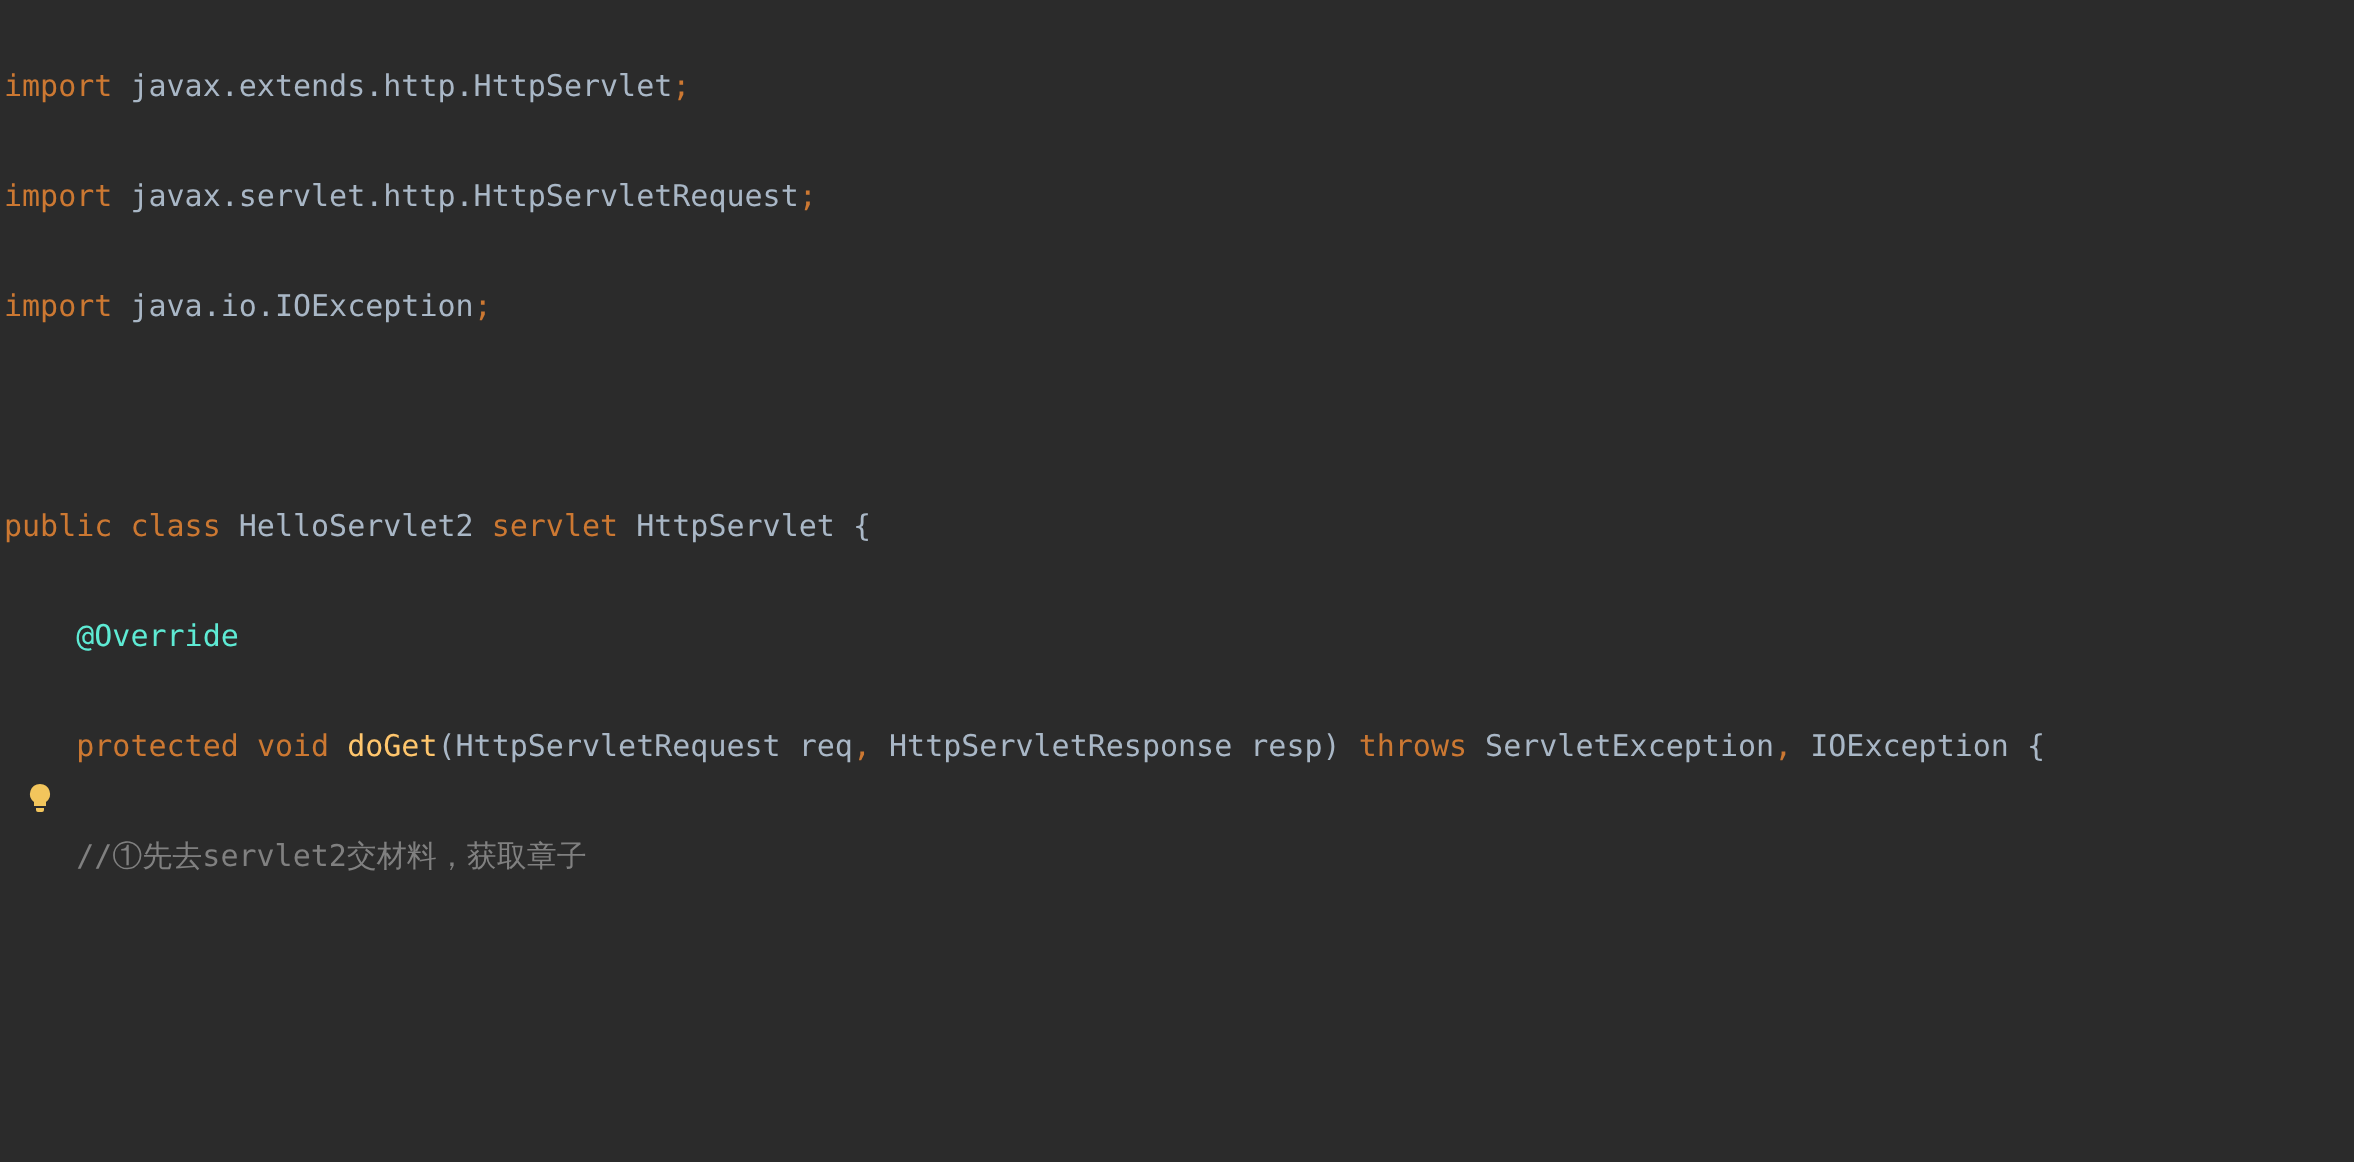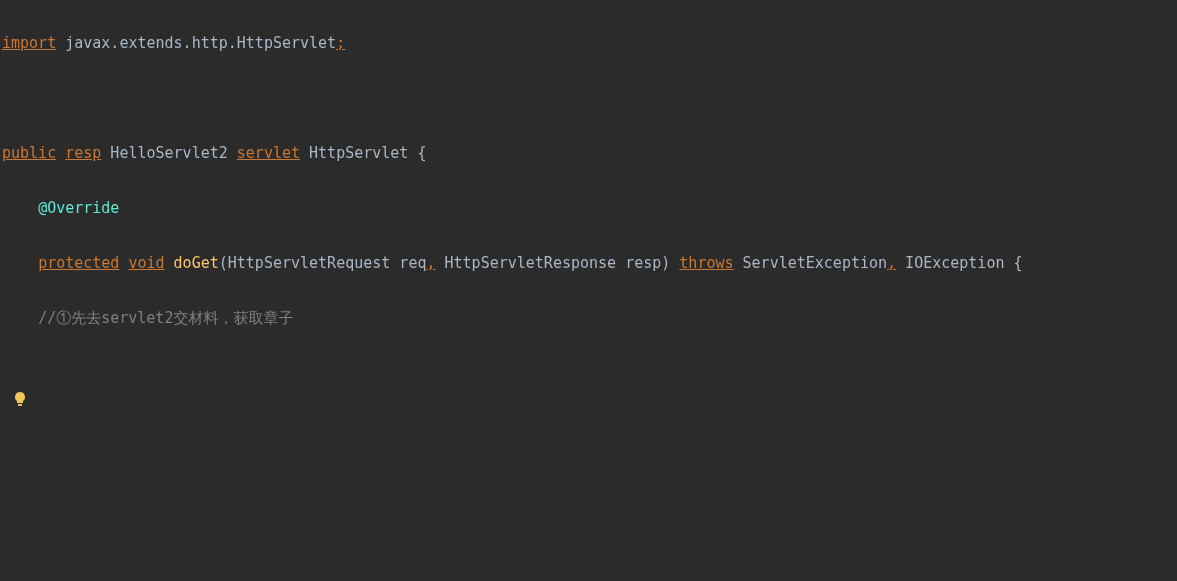--- a/index.html
+++ b/index.html
@@ -34,21 +34,21 @@
     position: absolute;
     left: 0;
     top: 0;
     padding-top: 2px;
     white-space: pre;
   }
   .line {
     height: 27.5px;
     padding-left: 2px;
   }
-  .kw { color: #cc7832; text-decoration: underline; }
+  .kw { color: #cc7832; }
   .fn { color: #ffc66d; }
   .str { color: #6a8759; }
   .comment { color: #808080; }
   .ann { color: #5eead4; }
   .hint {
     background: #3b3b3b;
     color: #787878;
     border-radius: 3px;
     padding: 0 2px;
     font-size: 13px;
@@ -61,22 +61,24 @@
 <div class="gutter">
   <span class="bulb">
     <svg viewBox="0 0 16 16" width="16" height="16">
         <path fill="currentColor" d="M8 1a5 5 0 0 0-3 9v2h6v-2a5 5 0 0 0-3-9zm-2 12h4v1a1 1 0 0 1-1 1H7a1 1 0 0 1-1-1v-1z"></path>
       </svg>
   </span>
 </div>
 
 <div class="code">
 <div class="line"><span class="kw">import</span><span class="default"> javax.extends.http.HttpServlet</span><span class="kw">;</span></div>
+<div class="line"><span class="kw">import</span><span class="default"> javax.servlet.http.HttpServletRequest</span><span class="kw">;</span></div>
+<div class="line"><span class="kw">import</span><span class="default"> java.io.IOException</span><span class="kw">;</span></div>
 <div class="line"></div>
-<div class="line"><span class="kw">public</span><span> </span><span class="kw">resp</span><span class="default"> HelloServlet2 </span><span class="kw">servlet</span><span class="default"> HttpServlet {</span></div>
+<div class="line"><span class="kw">public</span><span> </span><span class="kw">class</span><span class="default"> HelloServlet2 </span><span class="kw">servlet</span><span class="default"> HttpServlet {</span></div>
 <div class="line"><span>    </span><span class="ann">@Override</span></div>
 <div class="line"><span>    </span><span class="kw">protected</span><span> </span><span class="kw">void</span><span> </span><span class="fn">doGet</span><span class="default">(HttpServletRequest req</span><span class="kw">,</span><span class="default"> HttpServletResponse resp) </span><span class="kw">throws</span><span class="default"> ServletException</span><span class="kw">,</span><span class="default"> IOException {</span></div>
 <div class="line"><span>    </span><span class="comment">//①先去servlet2交材料，获取章子</span></div>
 <div class="line"></div>
 
 
 
 
 
 

